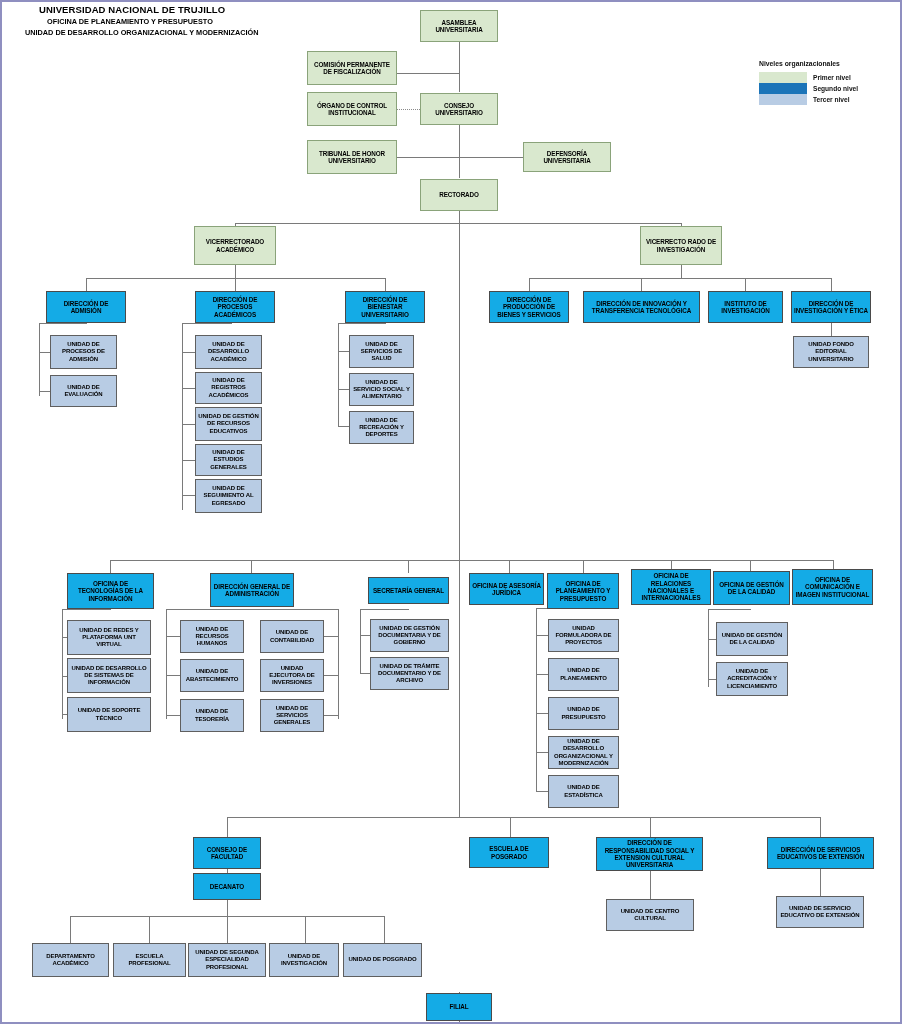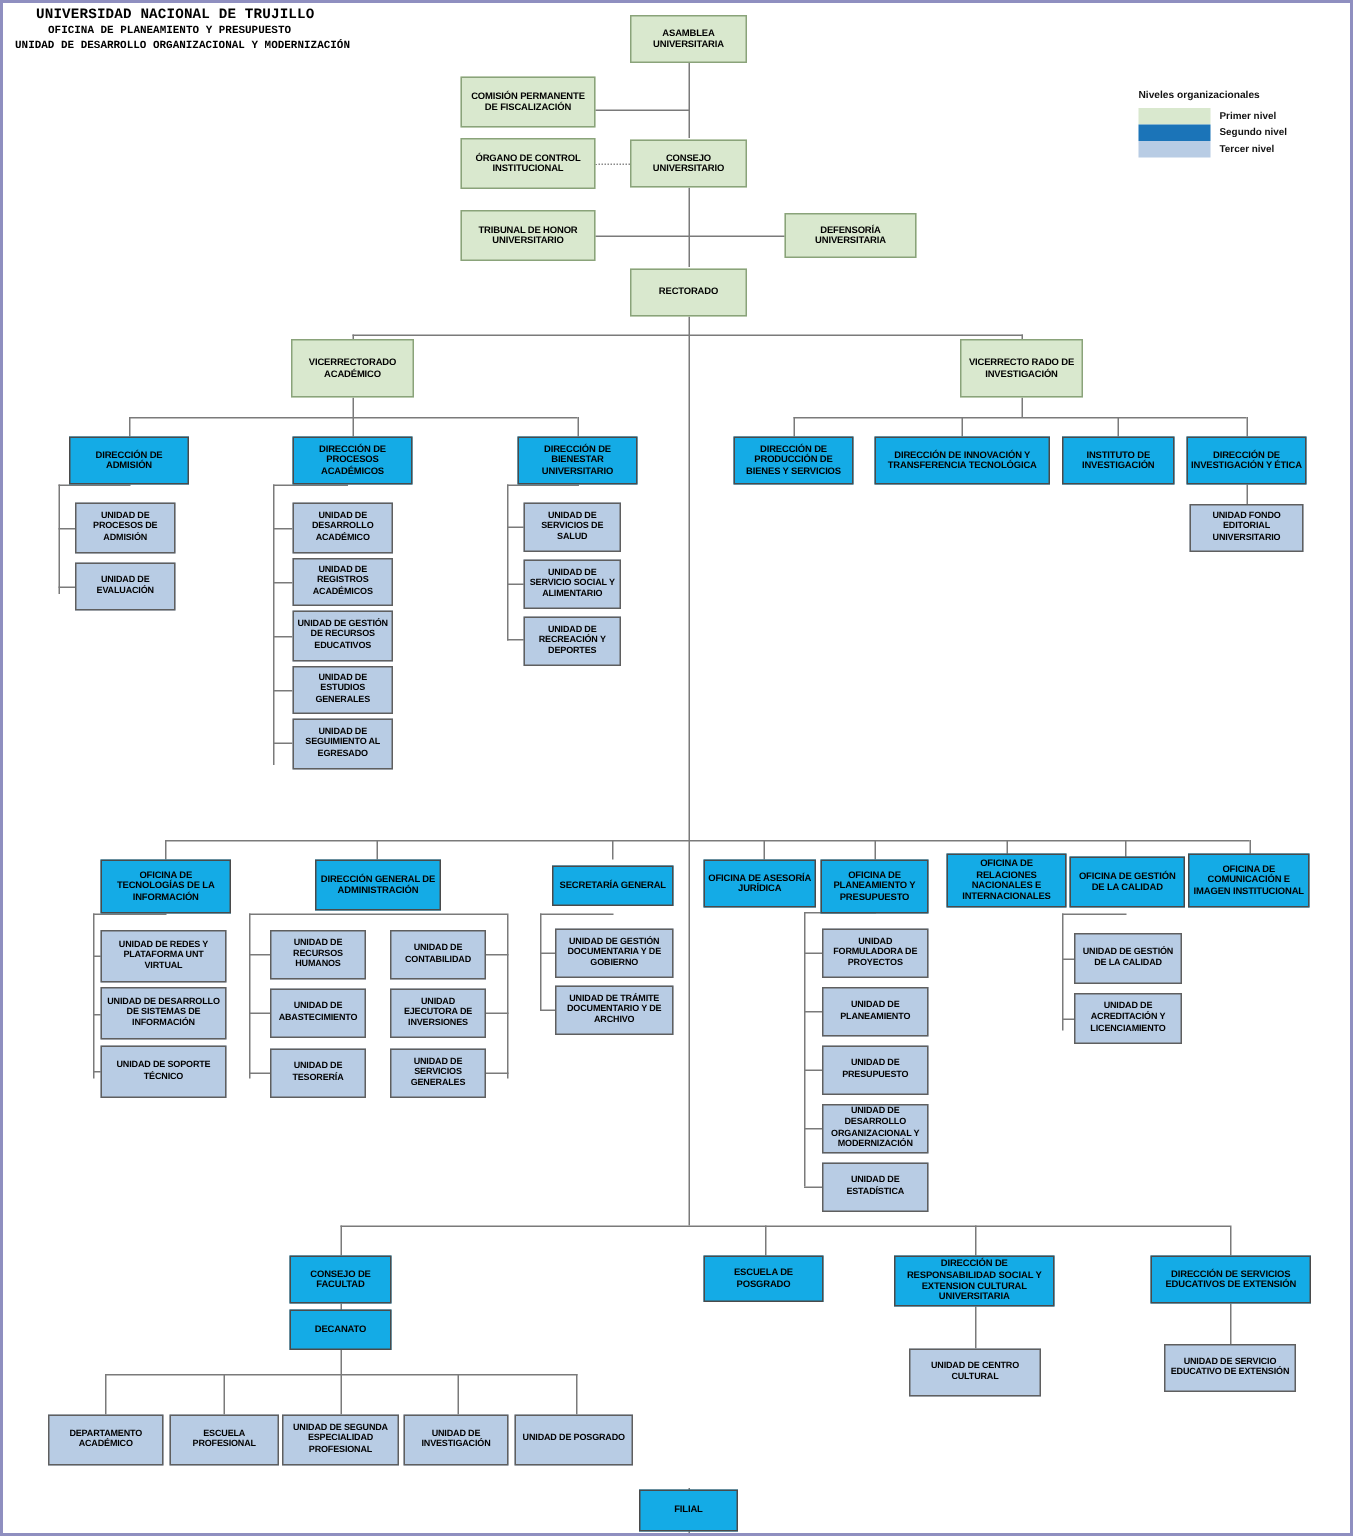--- a/index.html
+++ b/index.html
@@ -1,21 +1,21 @@
 <!DOCTYPE html>
 <html><head>
 <meta charset="utf-8">
 <style>
   html,body{margin:0;padding:0;background:#fff;}
   body{font-family:"Liberation Sans",sans-serif;}
   #page{position:relative;width:902px;height:1024px;background:#ffffff;
         border:2px solid #8f8fc0;box-sizing:border-box;overflow:hidden;}
 
   
-  .hdr{position:absolute;left:8px;top:2px;font-family:Liberation Mono, monospace;}
+  .hdr{position:absolute;left:23px;top:2px;}
   .hdr .l1{font-size:9.5px;font-weight:bold;color:#000;letter-spacing:.1px;
            margin-left:14px;}
   .hdr .l2{font-size:7.3px;font-weight:bold;color:#000;margin-left:22px;margin-top:2px;}
   .hdr .l3{font-size:7.3px;font-weight:bold;color:#000;margin-top:2px;}
 
   
   .legend{position:absolute;left:757px;top:58px;}
   .legend .ltitle{font-size:6.8px;font-weight:bold;color:#111;margin-bottom:5px;}
   .legend .lrow{display:flex;align-items:center;height:11px;}
   .legend .sw{width:48px;height:11px;border:0;}

